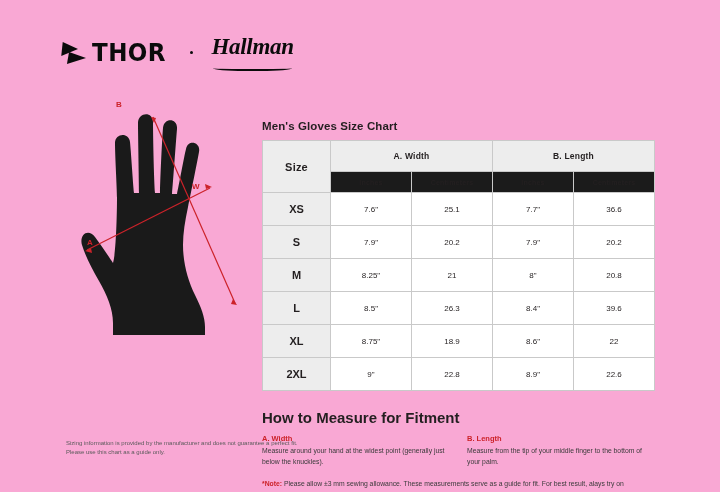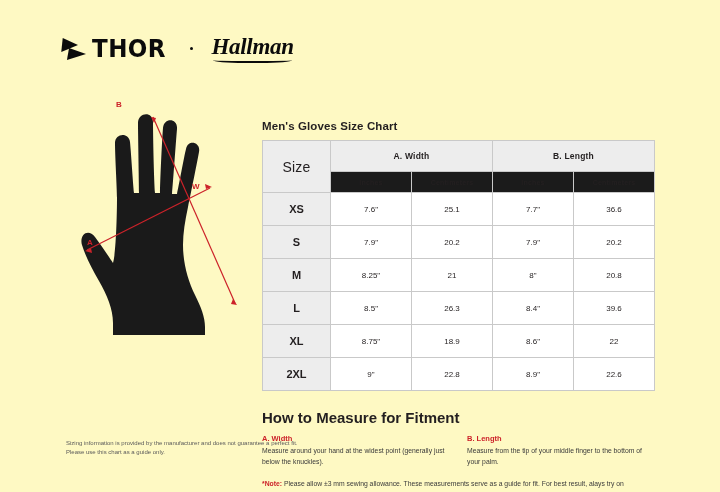--- a/index.html
+++ b/index.html
@@ -11,21 +11,21 @@
     width: 720px;
     height: 492px;
     font-family: "Liberation Sans", sans-serif;
     color: #231f20;
     position: relative;
     overflow: hidden;
   }
   .page {
     position: absolute;
     inset: 0;
-    background: #fef9c3;
+    background: #f9a8d4;
   }
 
   
   .brands {
     position: absolute;
     left: 62px;
     top: 34px;
     display: flex;
     align-items: center;
     gap: 16px;
@@ -79,21 +79,21 @@
   .hallman-word {
     font-family: "Liberation Serif", serif;
     font-style: italic;
     font-weight: bold;
     font-size: 23px;
     color: #0b0b0b;
     letter-spacing: -0.3px;
   }
   .hallman-wrap {
     position: relative;
-    padding-bottom: 3px;
+    padding-bottom: 11px;
   }
   .hallman-wrap .swash {
     position: absolute;
     left: 2px;
     right: 2px;
     bottom: 0px;
     height: 5px;
     border-bottom: 2px solid #0b0b0b;
     border-radius: 0 0 40% 40%;
   }
@@ -147,22 +147,22 @@
   }
   th.group-head {
     background: #ededed;
     font-size: 8.5px;
     font-weight: bold;
     height: 28px;
     letter-spacing: 0.2px;
   }
   th.size-head {
     background: #ededed;
-    font-size: 14px;
-    font-weight: normal;
+    font-size: 11px;
+    font-weight: bold;
     letter-spacing: 0.2px;
   }
   th.unit-head {
     background: #1b1b1b;
     color: #ffffff;
     font-size: 7px;
     font-weight: bold;
     height: 18px;
     letter-spacing: 0.2px;
   }

